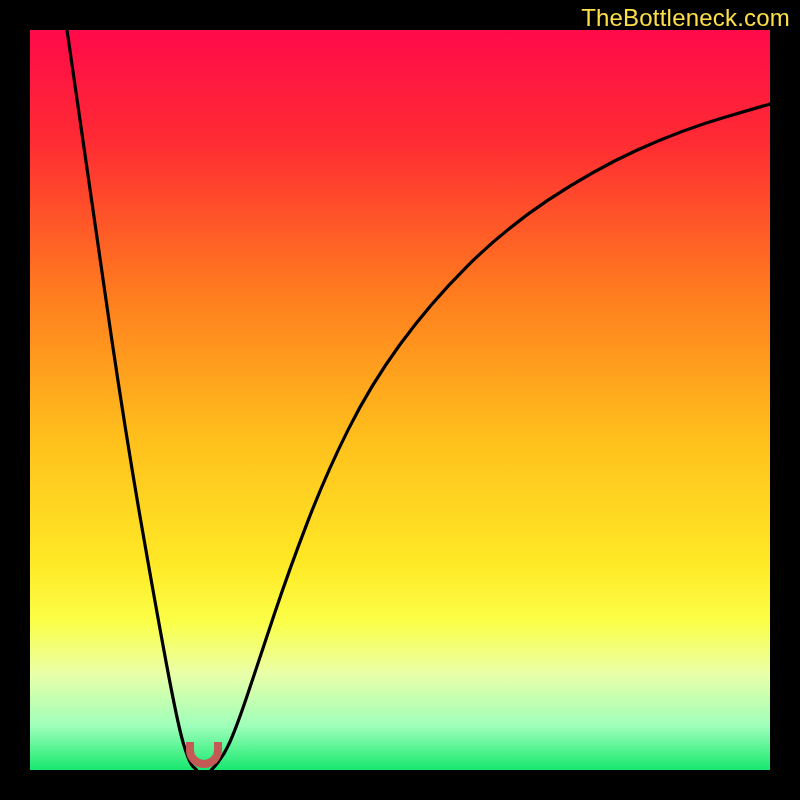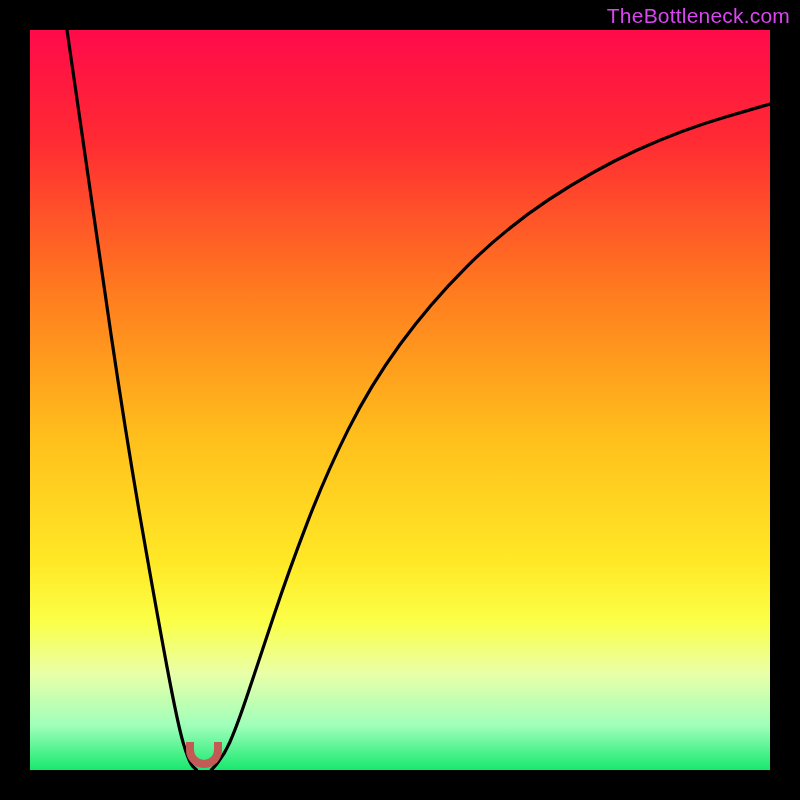--- a/index.html
+++ b/index.html
@@ -20,22 +20,22 @@
   }
   .gradient {
     position: absolute;
     inset: 0;
   }
   .watermark {
     position: absolute;
     top: 4px;
     right: 10px;
     font-family: Arial, Helvetica, sans-serif;
-    font-size: 21px;
-    color: #d946ef;
+    font-size: 24px;
+    color: #fde047;
     font-weight: 500;
     letter-spacing: 0.2px;
   }
   .curve {
     position: absolute;
     inset: 0;
     width: 740px;
     height: 740px;
   }
   .marker {

